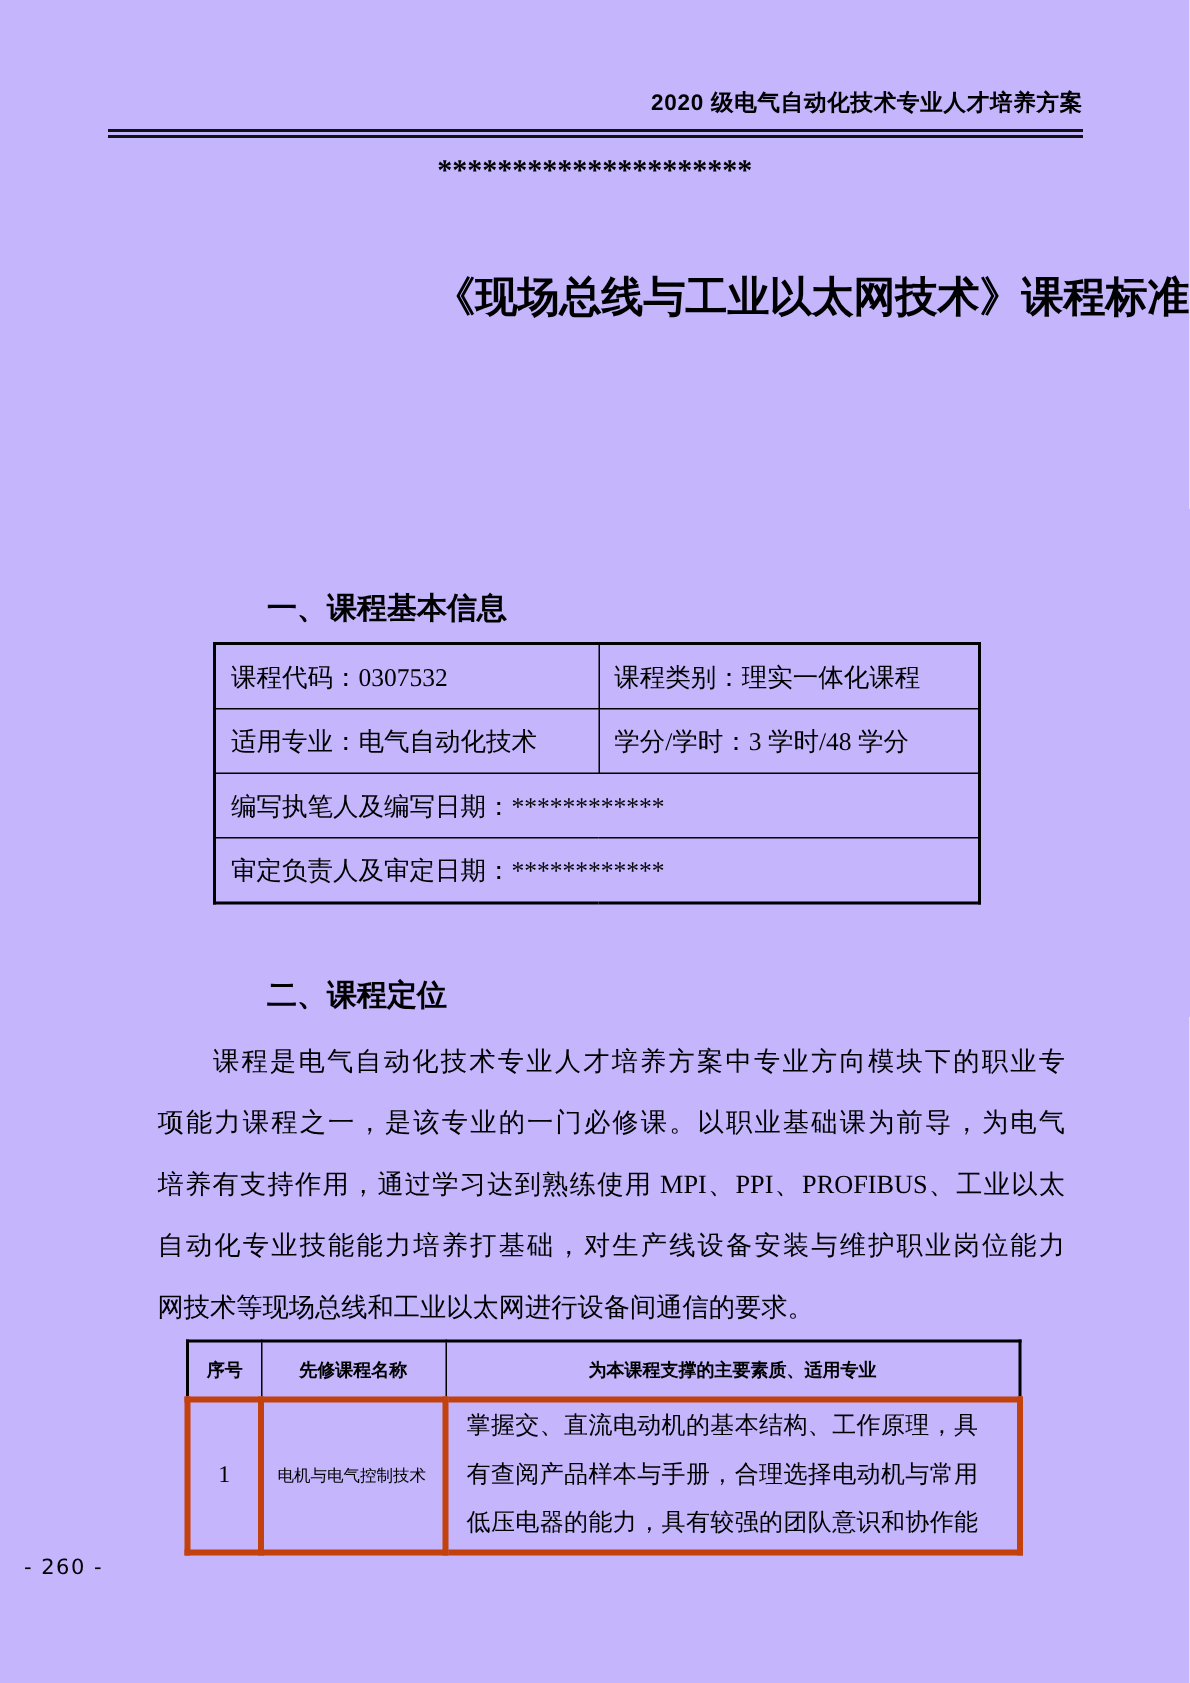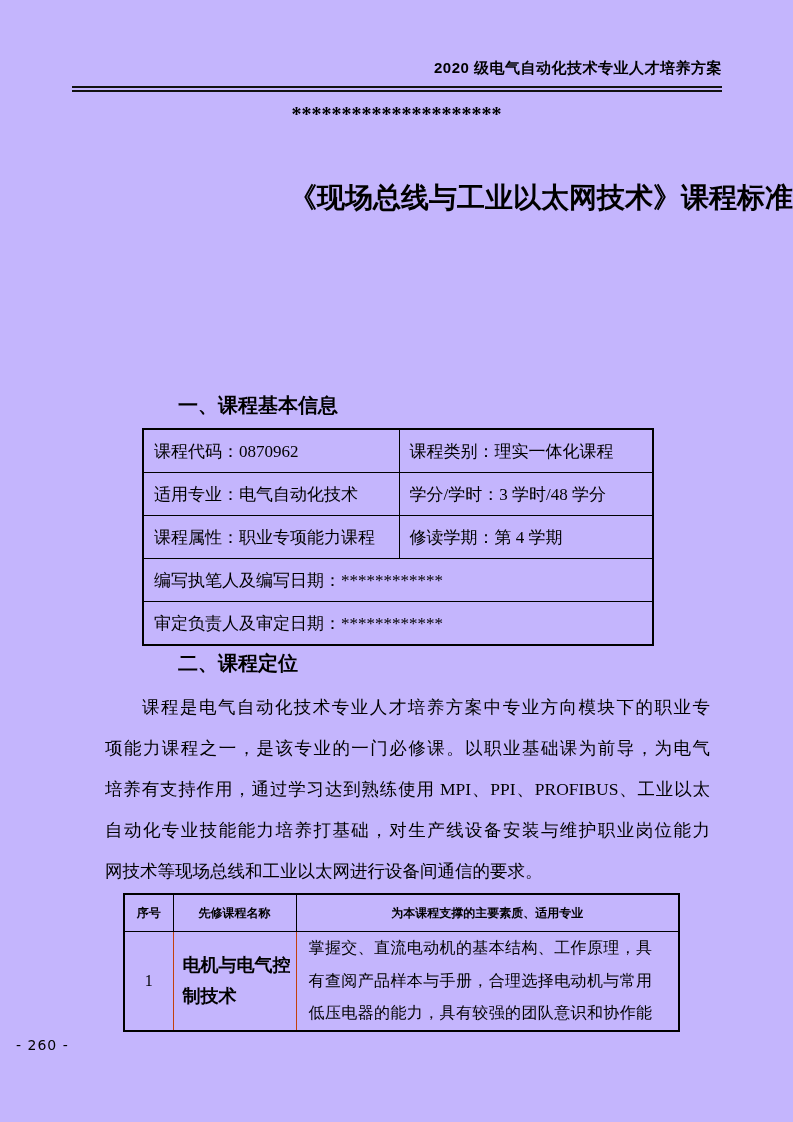--- a/index.html
+++ b/index.html
@@ -129,33 +129,32 @@
     border: 1px solid #000;
     height: 36px;
     font-family: "Liberation Sans", "DejaVu Sans", sans-serif;
     font-weight: bold;
     font-size: 12px;
     text-align: center;
     vertical-align: middle;
     padding: 0 2px;
   }
   .prereq-table td {
-    border: 1px solid #c2410c;
+    border: 4px solid #c2410c;
     height: 96px;
     vertical-align: middle;
   }
   .cell-no {
     text-align: center;
     font-size: 16px;
   }
   .cell-course {
     padding: 0 3px 0 9px;
-    font-size: 18px;
+    font-size: 11px;
     line-height: 31px;
-    font-weight: bold;
   }
   .cell-ability {
     padding: 0 26px 0 12px;
     font-size: 16px;
     line-height: 32.5px;
     text-align: justify;
     text-align-last: justify;
   }
 
   
@@ -184,30 +183,26 @@
 
   <div class="section-heading heading-1">一、课程基本信息</div>
 
   <table class="info-table">
     <colgroup>
         <col style="width:256px">
         <col style="width:254px">
       </colgroup>
     <tbody>
       <tr>
-        <td>课程代码：0870962</td>
+        <td>课程代码：0307532</td>
         <td>课程类别：理实一体化课程</td>
       </tr>
       <tr>
         <td>适用专业：电气自动化技术</td>
         <td>学分/学时：3 学时/48 学分</td>
-      </tr>
-      <tr>
-        <td>课程属性：职业专项能力课程</td>
-        <td>修读学期：第 4 学期</td>
       </tr>
       <tr>
         <td colspan="2">编写执笔人及编写日期：************</td>
       </tr>
       <tr>
         <td colspan="2">审定负责人及审定日期：************</td>
       </tr>
     </tbody>
   </table>
 

